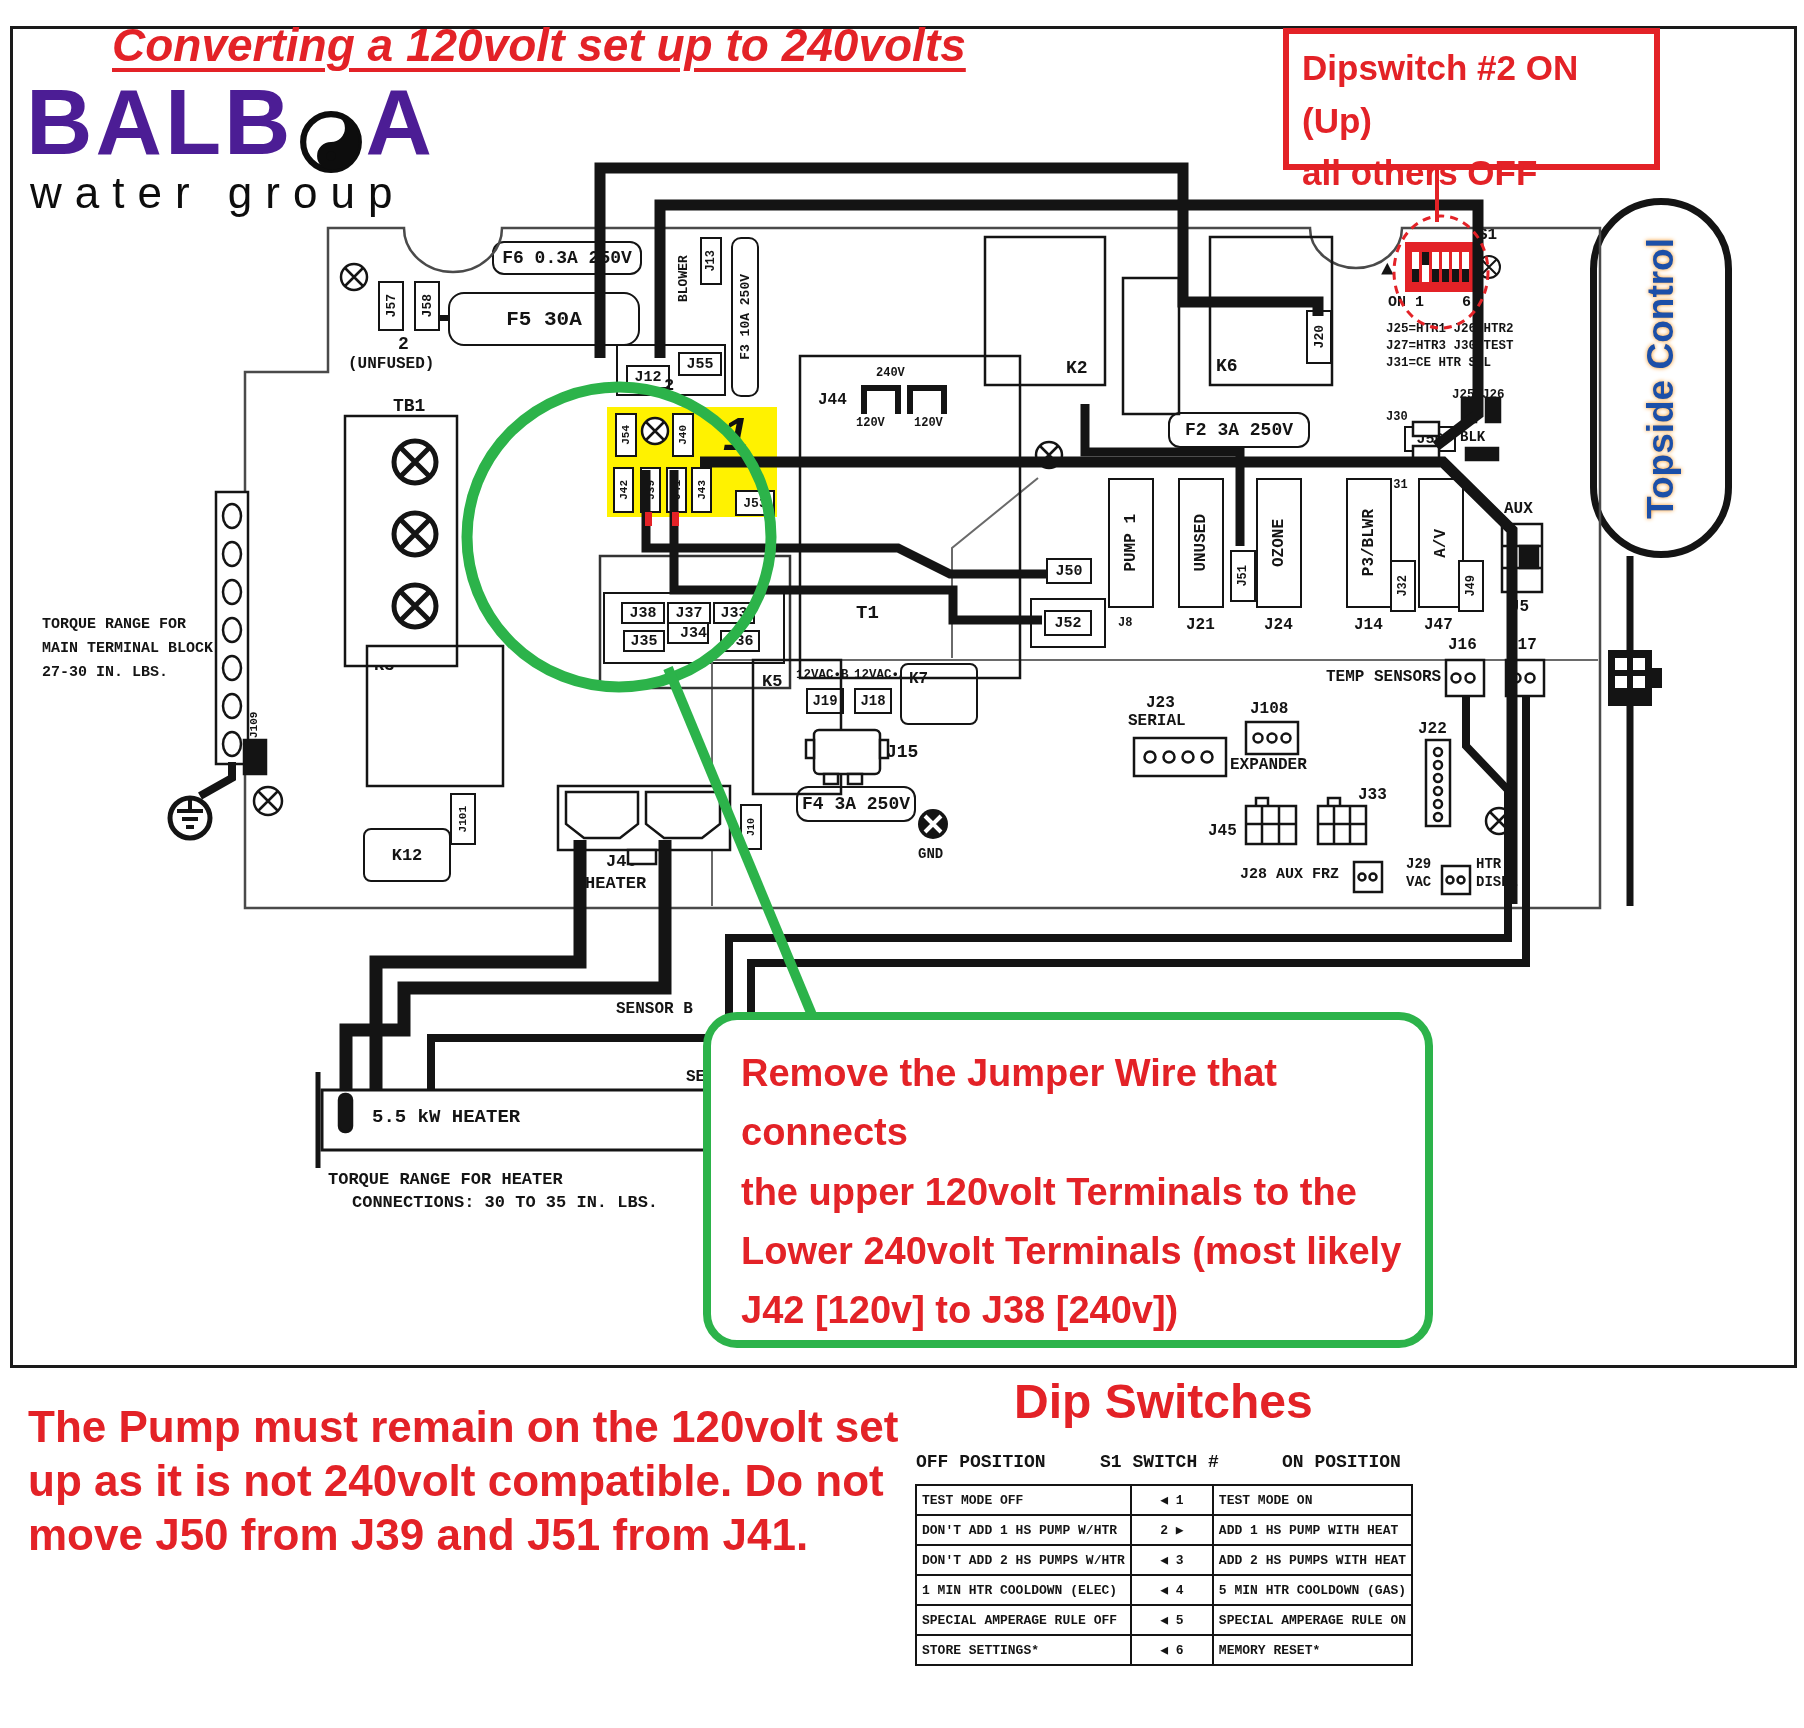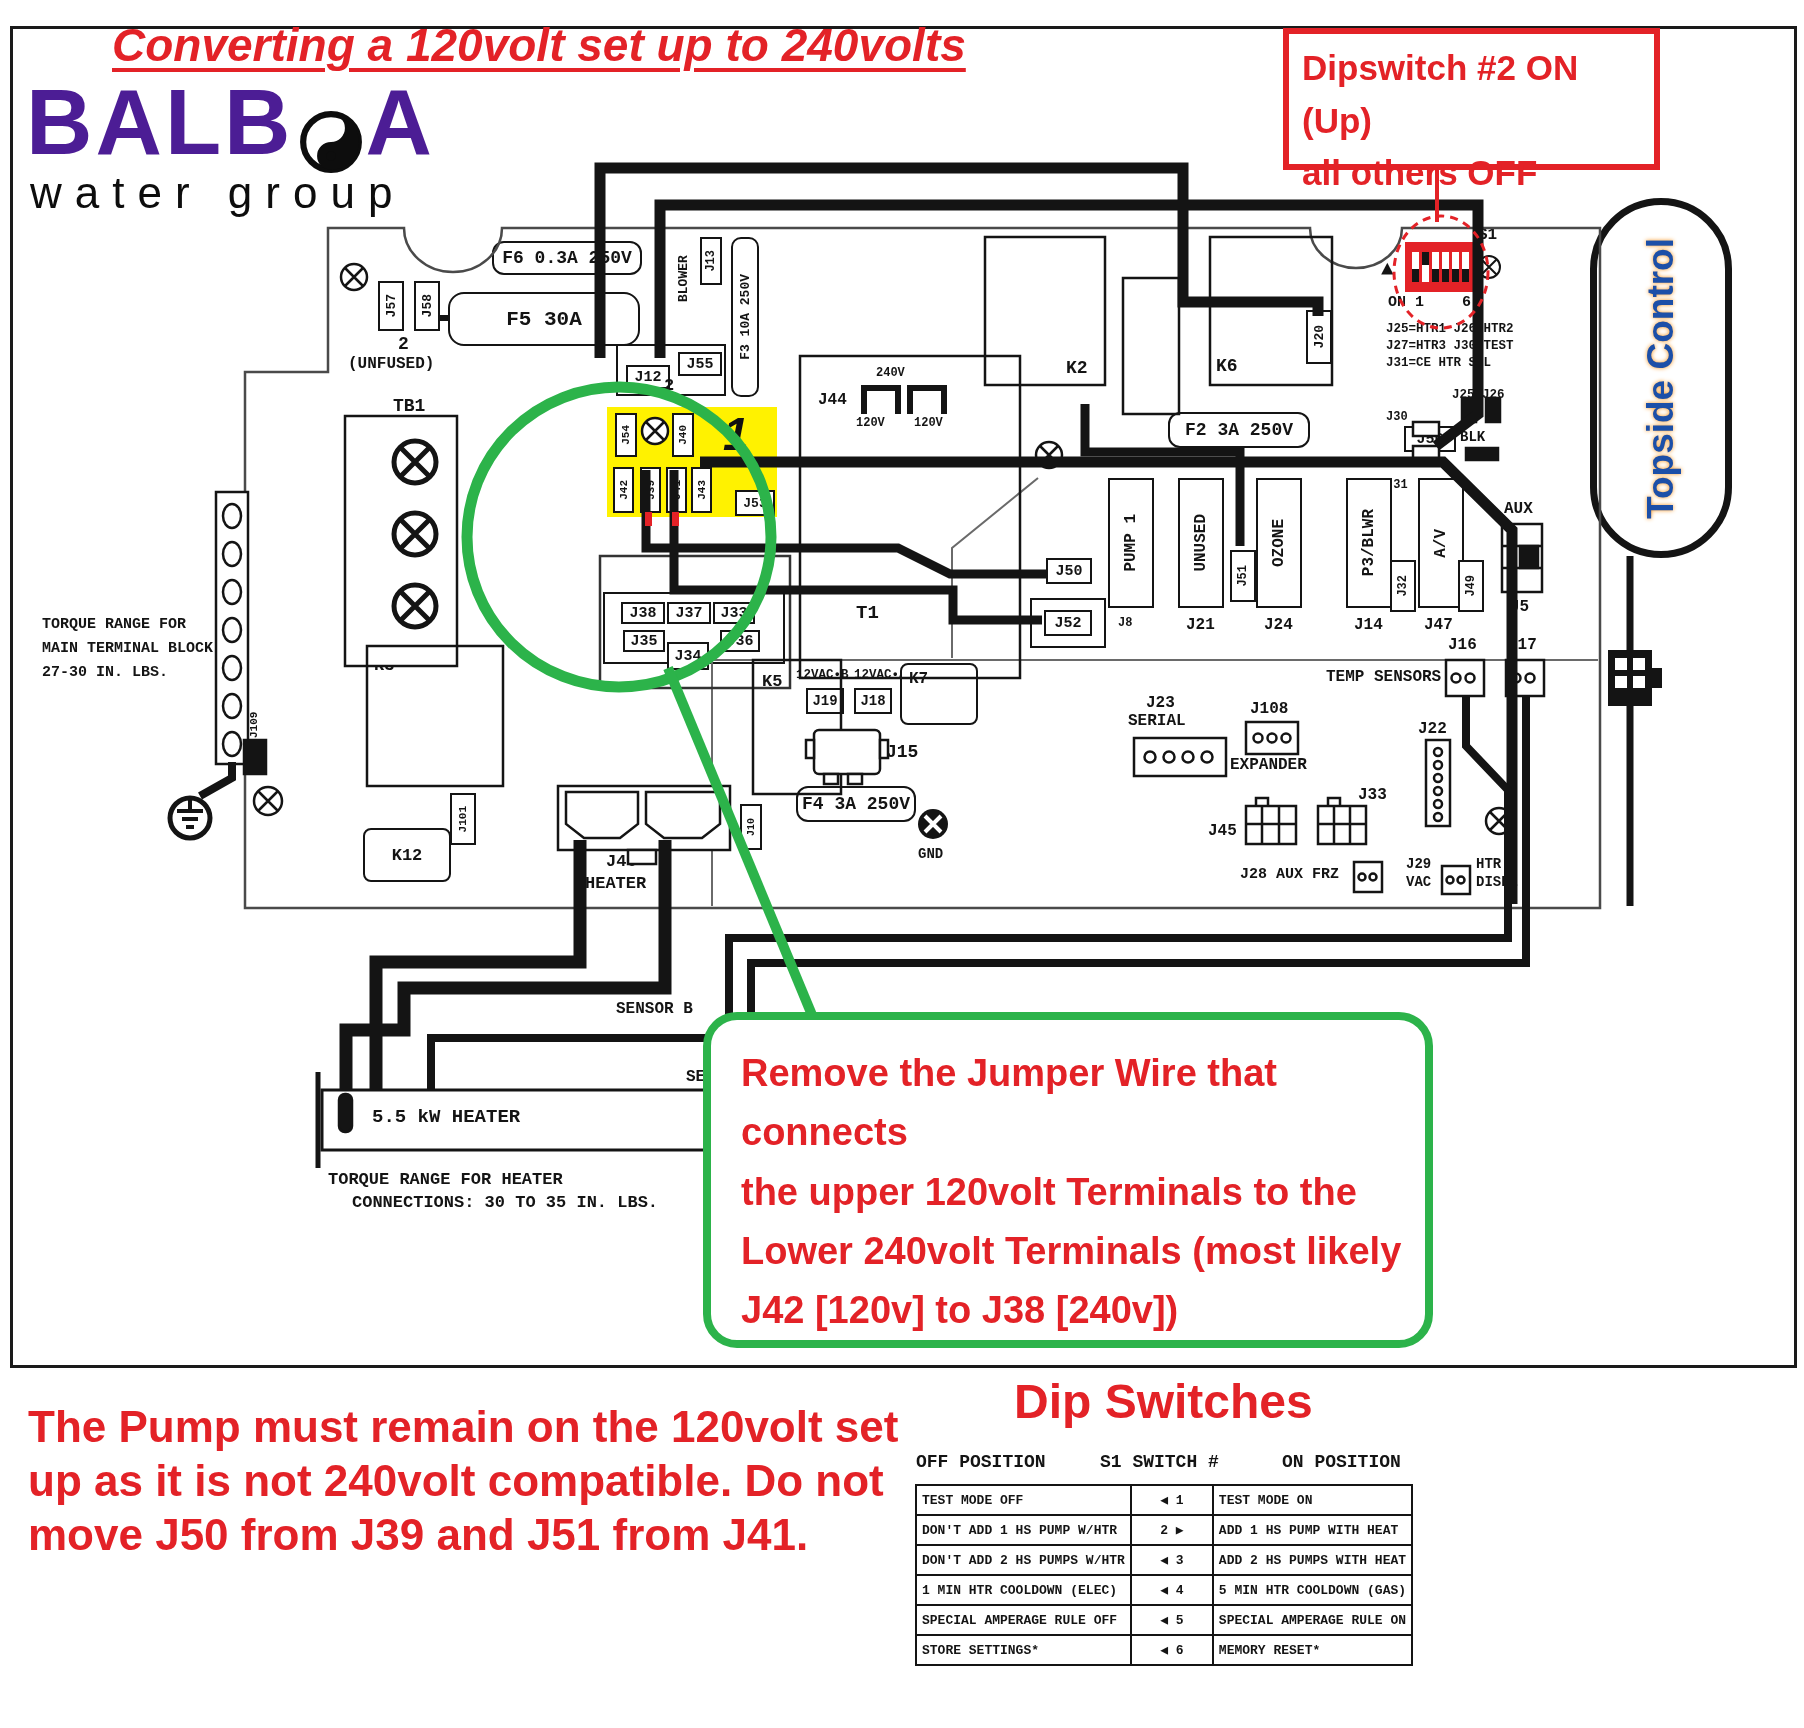--- a/index.html
+++ b/index.html
@@ -106,21 +106,21 @@
       </div>
     <div class="B" style="left:62px;top:8px;width:44px;height:22px;">
         <span>J37</span>
       </div>
     <div class="B" style="left:108px;top:8px;width:42px;height:22px;">
         <span>J33</span>
       </div>
     <div class="B" style="left:18px;top:36px;width:42px;height:22px;">
         <span>J35</span>
       </div>
-    <div class="B" style="left:62px;top:48px;width:42px;height:28px;">
+    <div class="B" style="left:62px;top:28px;width:42px;height:22px;justify-content:flex-end;">
         <span>J34</span>
       </div>
     <div class="B" style="left:115px;top:36px;width:40px;height:22px;">
         <span>J36</span>
       </div>
   </div>
 
   <div class="L" style="left:346px;top:396px;font-size:18px;margin-left:47px;">TB1</div>
   <div class="L" style="left:352px;top:448px;font-size:26px;">1</div>
   <div class="L" style="left:352px;top:520px;font-size:26px;">2</div>

